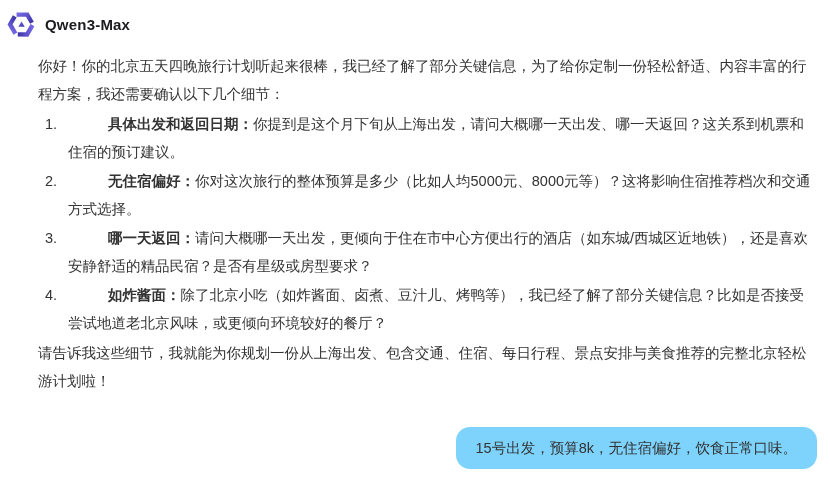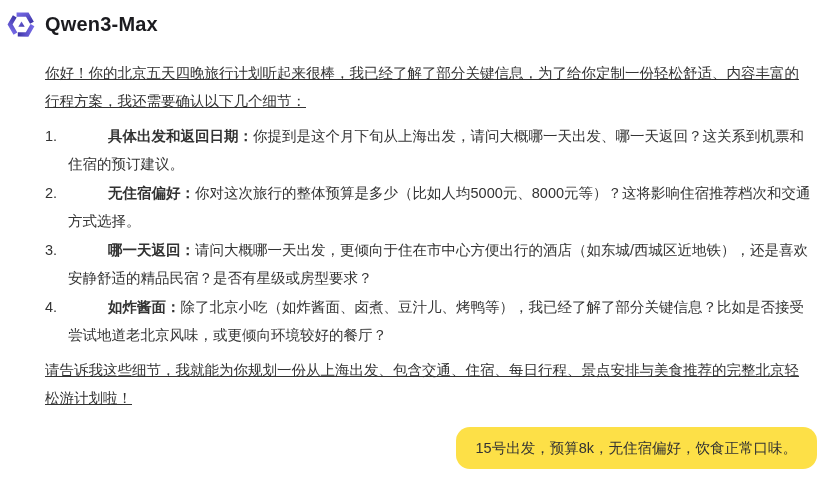--- a/index.html
+++ b/index.html
@@ -22,35 +22,34 @@
     gap: 9px;
     padding: 8px 0 0 7px;
     height: 32px;
   }
   .logo-badge {
     width: 29px;
     height: 29px;
     flex: 0 0 auto;
   }
   .model-name {
-    font-size: 20px;
+    font-size: 15px;
     font-weight: bold;
     color: #1b1b1f;
     letter-spacing: 0.2px;
   }
   
   .assistant-message {
     padding: 12px 12px 0 38px;
     font-size: 14.5px;
     line-height: 28px;
     color: #333333;
   }
   .assistant-message p {
-    margin: 7px;
-    text-decoration: underline;
+    margin: 0;
   }
   .msg-intro { margin-bottom: 2px; }
   ol.question-list {
     list-style: none;
     margin: 2px 0 2px 0;
     padding: 0;
   }
   ol.question-list li {
     display: flex;
     align-items: flex-start;
@@ -65,21 +64,21 @@
   .li-body { flex: 1 1 auto; }
   .li-body b { font-weight: bold; margin-left: 40px; }
   .msg-outro { margin-top: 2px; }
   
   .user-row {
     position: absolute;
     top: 427px;
     right: 13px;
   }
   .user-bubble {
-    background: #fde047;
+    background: #7dd3fc;
     border-radius: 14px;
     padding: 8px 20px;
     font-size: 14.5px;
     line-height: 26px;
     color: #333333;
     white-space: nowrap;
   }
 </style>
 </head>
 <body>

